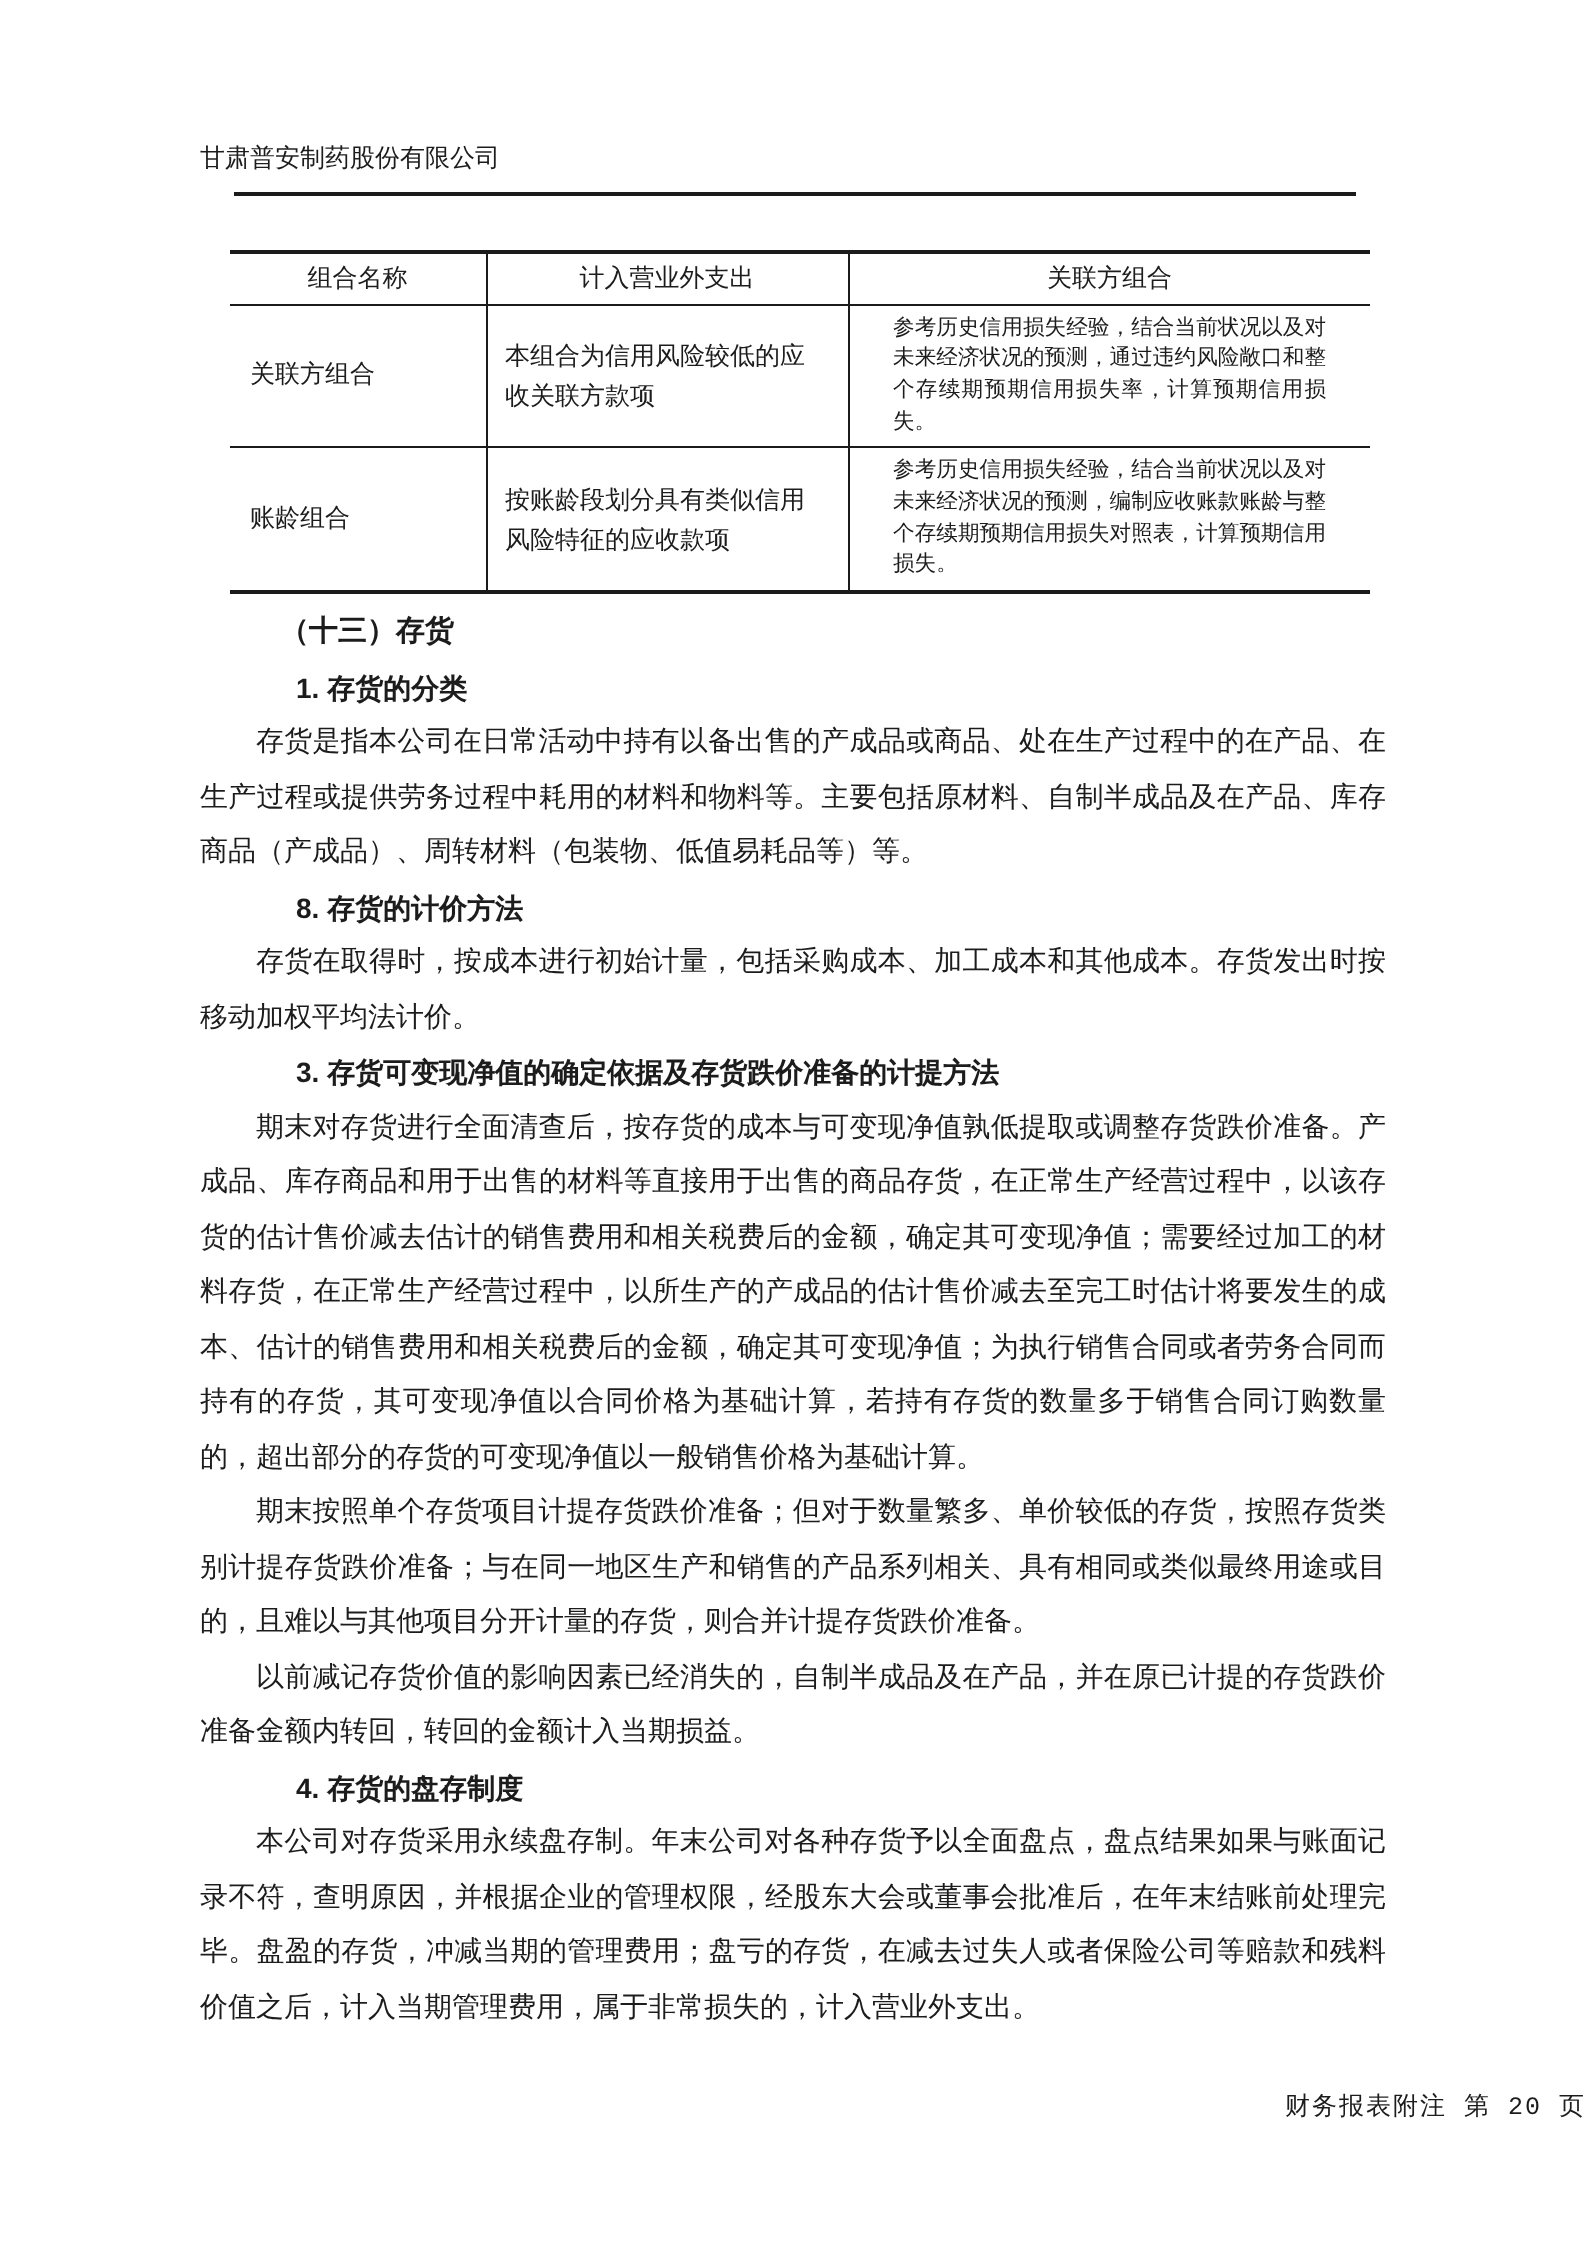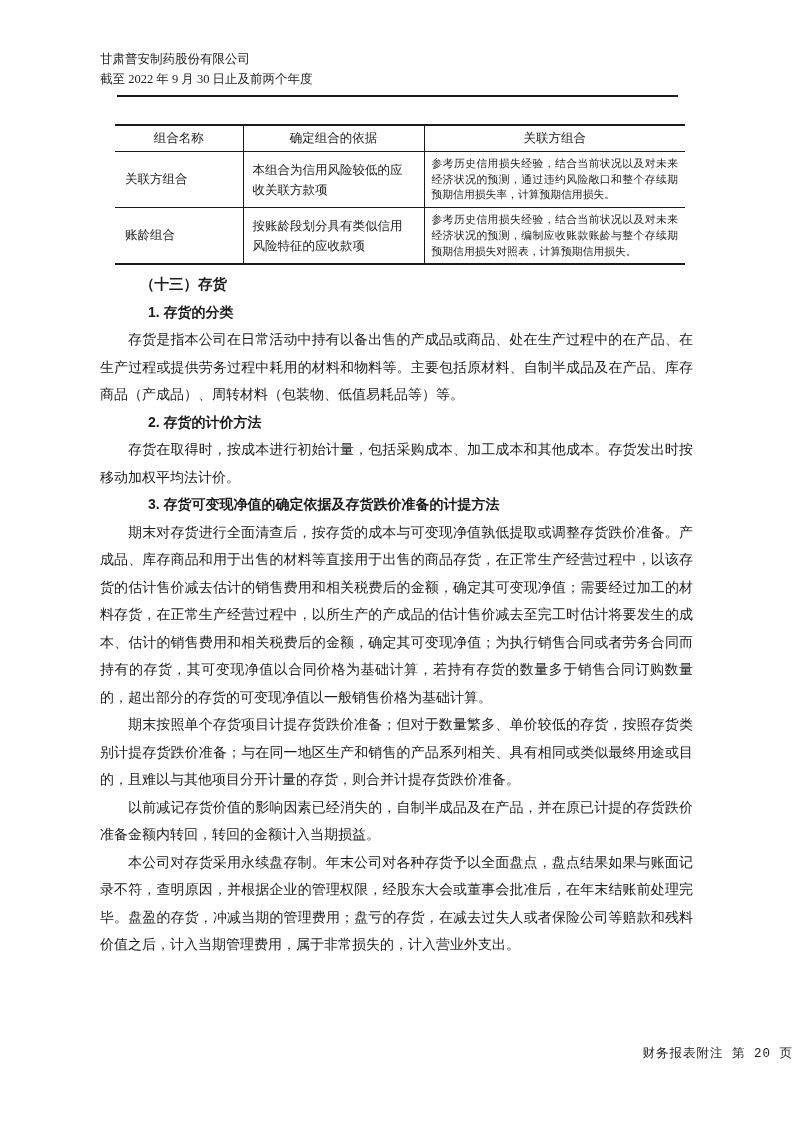--- a/index.html
+++ b/index.html
@@ -9,20 +9,21 @@
     background:#ffffff;
     color:#1c1c1c;
     font-family:"Liberation Serif","DejaVu Serif",serif;
     overflow:hidden;
   }
   
   .doc-header{
     padding:50px 100px 0 100px;
     font-size:12.5px;
     line-height:19.5px;
+    margin-top:20px;
   }
   .header-rule{
     margin:6px 0 0 117px;
     width:561px;
     height:0;
     border-top:2.2px solid #1b1b1b;
   }
   
   .combo-table{
     margin:27px 0 0 115px;
@@ -40,21 +41,21 @@
     font-size:12.5px;
     text-align:center;
     padding:4px 2px;
     border-bottom:1.6px solid #1b1b1b;
   }
   .combo-table tr.row-sep td{border-bottom:1px solid #1b1b1b;}
   .combo-table .sep{border-left:1px solid #1b1b1b;}
   .combo-table td{vertical-align:middle;}
   td.cell-name{padding:4px 4px 4px 10px;font-size:12.5px;}
   td.cell-basis{padding:4px 9px;font-size:12.5px;line-height:20px;text-align:left;}
-  td.cell-method{padding:4px 7px;font-size:10.8px;line-height:15.7px;text-align:justify;}
+  td.cell-method{padding:4px 22px;font-size:10.8px;line-height:15.7px;text-align:justify;}
   
   .body-text{
     margin:6px 100px 0 100px;
     width:593px;
     font-size:14px;
     line-height:27.5px;
     text-align:justify;
   }
   .body-text p{margin:0;text-indent:28px;}
   .sec-title{
@@ -86,35 +87,34 @@
     font-family:Liberation Mono, monospace;
   }
 </style>
 </head>
 <body>
 
 <div class="page">
 
   <header class="doc-header">
     <div>甘肃普安制药股份有限公司</div>
-    <div>截至 2022 年 9 月 30 日止及前两个年度</div>
   </header>
 
   <div class="header-rule"></div>
 
   <table class="combo-table">
     <colgroup>
       <col class="w1">
         <col class="w2">
         <col class="w3">
     </colgroup>
     <thead>
       <tr>
         <th>组合名称</th>
-        <th class="sep">确定组合的依据</th>
+        <th class="sep">计入营业外支出</th>
         <th class="sep">关联方组合</th>
       </tr>
     </thead>
     <tbody>
       <tr class="row-sep">
         <td class="cell-name">关联方组合</td>
         <td class="cell-basis sep">本组合为信用风险较低的应收关联方款项</td>
         <td class="cell-method sep">参考历史信用损失经验，结合当前状况以及对未来经济状况的预测，通过违约风险敞口和整个存续期预期信用损失率，计算预期信用损失。</td>
       </tr>
       <tr>
@@ -124,28 +124,29 @@
       </tr>
     </tbody>
   </table>
 
   <main class="body-text">
     <h2 class="sec-title">（十三）存货</h2>
 
     <h3 class="sub-heading">1. 存货的分类</h3>
     <p>存货是指本公司在日常活动中持有以备出售的产成品或商品、处在生产过程中的在产品、在生产过程或提供劳务过程中耗用的材料和物料等。主要包括原材料、自制半成品及在产品、库存商品（产成品）、周转材料（包装物、低值易耗品等）等。</p>
 
-    <h3 class="sub-heading">2. 存货的计价方法</h3>
+    <h3 class="sub-heading">8. 存货的计价方法</h3>
     <p>存货在取得时，按成本进行初始计量，包括采购成本、加工成本和其他成本。存货发出时按移动加权平均法计价。</p>
 
     <h3 class="sub-heading">3. 存货可变现净值的确定依据及存货跌价准备的计提方法</h3>
     <p>期末对存货进行全面清查后，按存货的成本与可变现净值孰低提取或调整存货跌价准备。产成品、库存商品和用于出售的材料等直接用于出售的商品存货，在正常生产经营过程中，以该存货的估计售价减去估计的销售费用和相关税费后的金额，确定其可变现净值；需要经过加工的材料存货，在正常生产经营过程中，以所生产的产成品的估计售价减去至完工时估计将要发生的成本、估计的销售费用和相关税费后的金额，确定其可变现净值；为执行销售合同或者劳务合同而持有的存货，其可变现净值以合同价格为基础计算，若持有存货的数量多于销售合同订购数量的，超出部分的存货的可变现净值以一般销售价格为基础计算。</p>
     <p>期末按照单个存货项目计提存货跌价准备；但对于数量繁多、单价较低的存货，按照存货类别计提存货跌价准备；与在同一地区生产和销售的产品系列相关、具有相同或类似最终用途或目的，且难以与其他项目分开计量的存货，则合并计提存货跌价准备。</p>
     <p>以前减记存货价值的影响因素已经消失的，自制半成品及在产品，并在原已计提的存货跌价准备金额内转回，转回的金额计入当期损益。</p>
 
+    <h3 class="sub-heading">4. 存货的盘存制度</h3>
     <p>本公司对存货采用永续盘存制。年末公司对各种存货予以全面盘点，盘点结果如果与账面记录不符，查明原因，并根据企业的管理权限，经股东大会或董事会批准后，在年末结账前处理完毕。盘盈的存货，冲减当期的管理费用；盘亏的存货，在减去过失人或者保险公司等赔款和残料价值之后，计入当期管理费用，属于非常损失的，计入营业外支出。</p>
   </main>
 
   <footer class="doc-footer">
     <span>财务报表附注 第 20 页</span>
   </footer>
 
 </div>
 
 </body></html>

